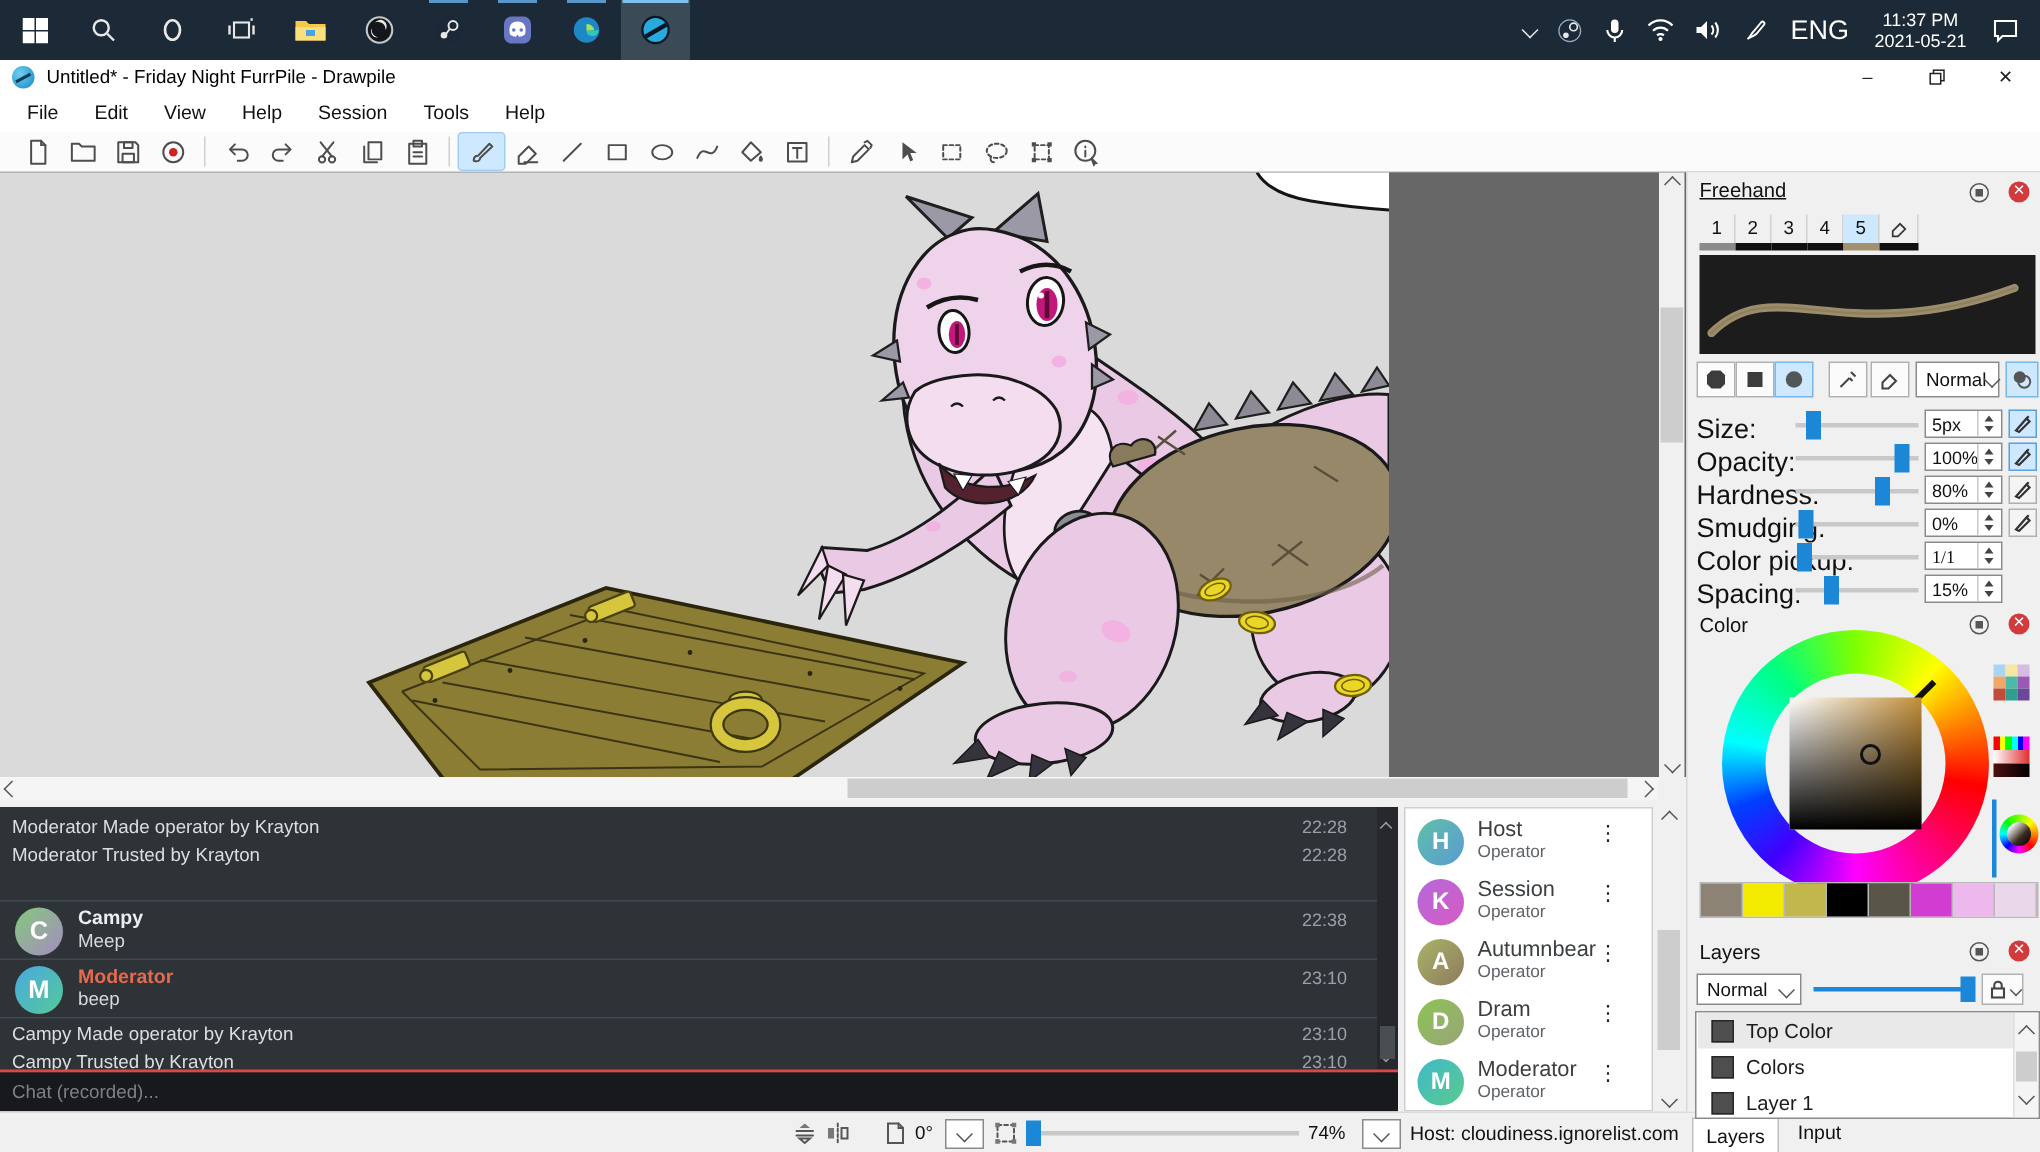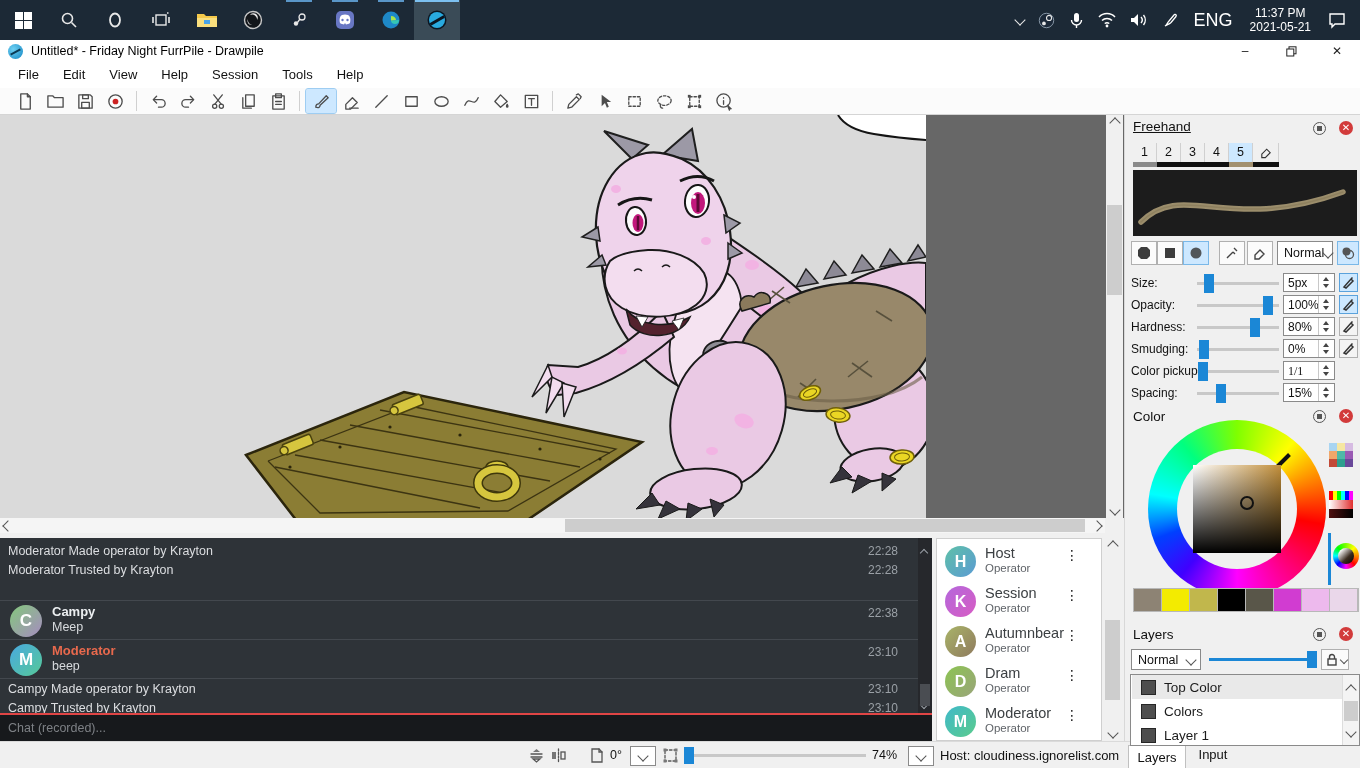--- a/index.html
+++ b/index.html
@@ -77,21 +77,21 @@
   .p-title{position:absolute;font-size:13.5px;color:#111;}
   .p-float{position:absolute;width:13px;height:13px;border:1.5px solid #555;border-radius:50%;box-sizing:border-box;}
   .p-float::after{content:"";position:absolute;left:2.5px;top:2.5px;width:5px;height:5px;background:#555;}
   .p-close{position:absolute;width:14px;height:14px;border-radius:50%;background:#d23b3b;color:#fff;font-size:10px;line-height:14px;text-align:center;font-weight:bold;}
   .slot{position:absolute;top:0;height:19px;text-align:center;font-size:12.5px;color:#111;line-height:19px;border-right:1px solid #d0d0d0;box-sizing:border-box;}
   .slot.sel{background:#cde8ff;}
   .slot-strip{position:absolute;top:19px;height:5px;}
   .fbtn{position:absolute;height:24px;border:1px solid #b0b0b0;background:#fbfbfb;box-sizing:border-box;display:flex;align-items:center;justify-content:center;}
   .fbtn.sel{background:#cde8ff;border-color:#7ab8e8;}
   .fbtn svg{width:16px;height:16px;stroke:#444;fill:none;stroke-width:1.4;}
-  .setting-label{position:absolute;font-size:12px;color:#111;}
+  .setting-label{position:absolute;font-size:18px;color:#111;}
   .spin{position:absolute;width:52px;height:19px;border:1px solid #8a8a8a;background:#fff;box-sizing:border-box;font-size:12px;color:#111;}
   .spin .val{position:absolute;left:4px;top:2px;}
   .spin .btns{position:absolute;right:1px;top:0;width:14px;height:100%;border-left:1px solid #c8c8c8;}
   .tri-up{position:absolute;left:3.5px;top:3px;width:0;height:0;border-left:3.5px solid transparent;border-right:3.5px solid transparent;border-bottom:4px solid #444;}
   .tri-dn{position:absolute;left:3.5px;bottom:3px;width:0;height:0;border-left:3.5px solid transparent;border-right:3.5px solid transparent;border-top:4px solid #444;}
   .penbtn{position:absolute;width:19px;height:19px;border:1px solid #b0b0b0;background:#f4f4f4;box-sizing:border-box;display:flex;align-items:center;justify-content:center;}
   .penbtn.on{background:#cde8ff;border-color:#5aa2dc;}
   .penbtn svg{width:13px;height:13px;stroke:#333;stroke-width:1.5;fill:none;}
   .dropdown{border:1px solid #8a8a8a;background:#fff;font-size:12.5px;color:#111;display:flex;align-items:center;box-sizing:border-box;}
   .dropdown .dd-label{padding-left:6px;flex:1;}

